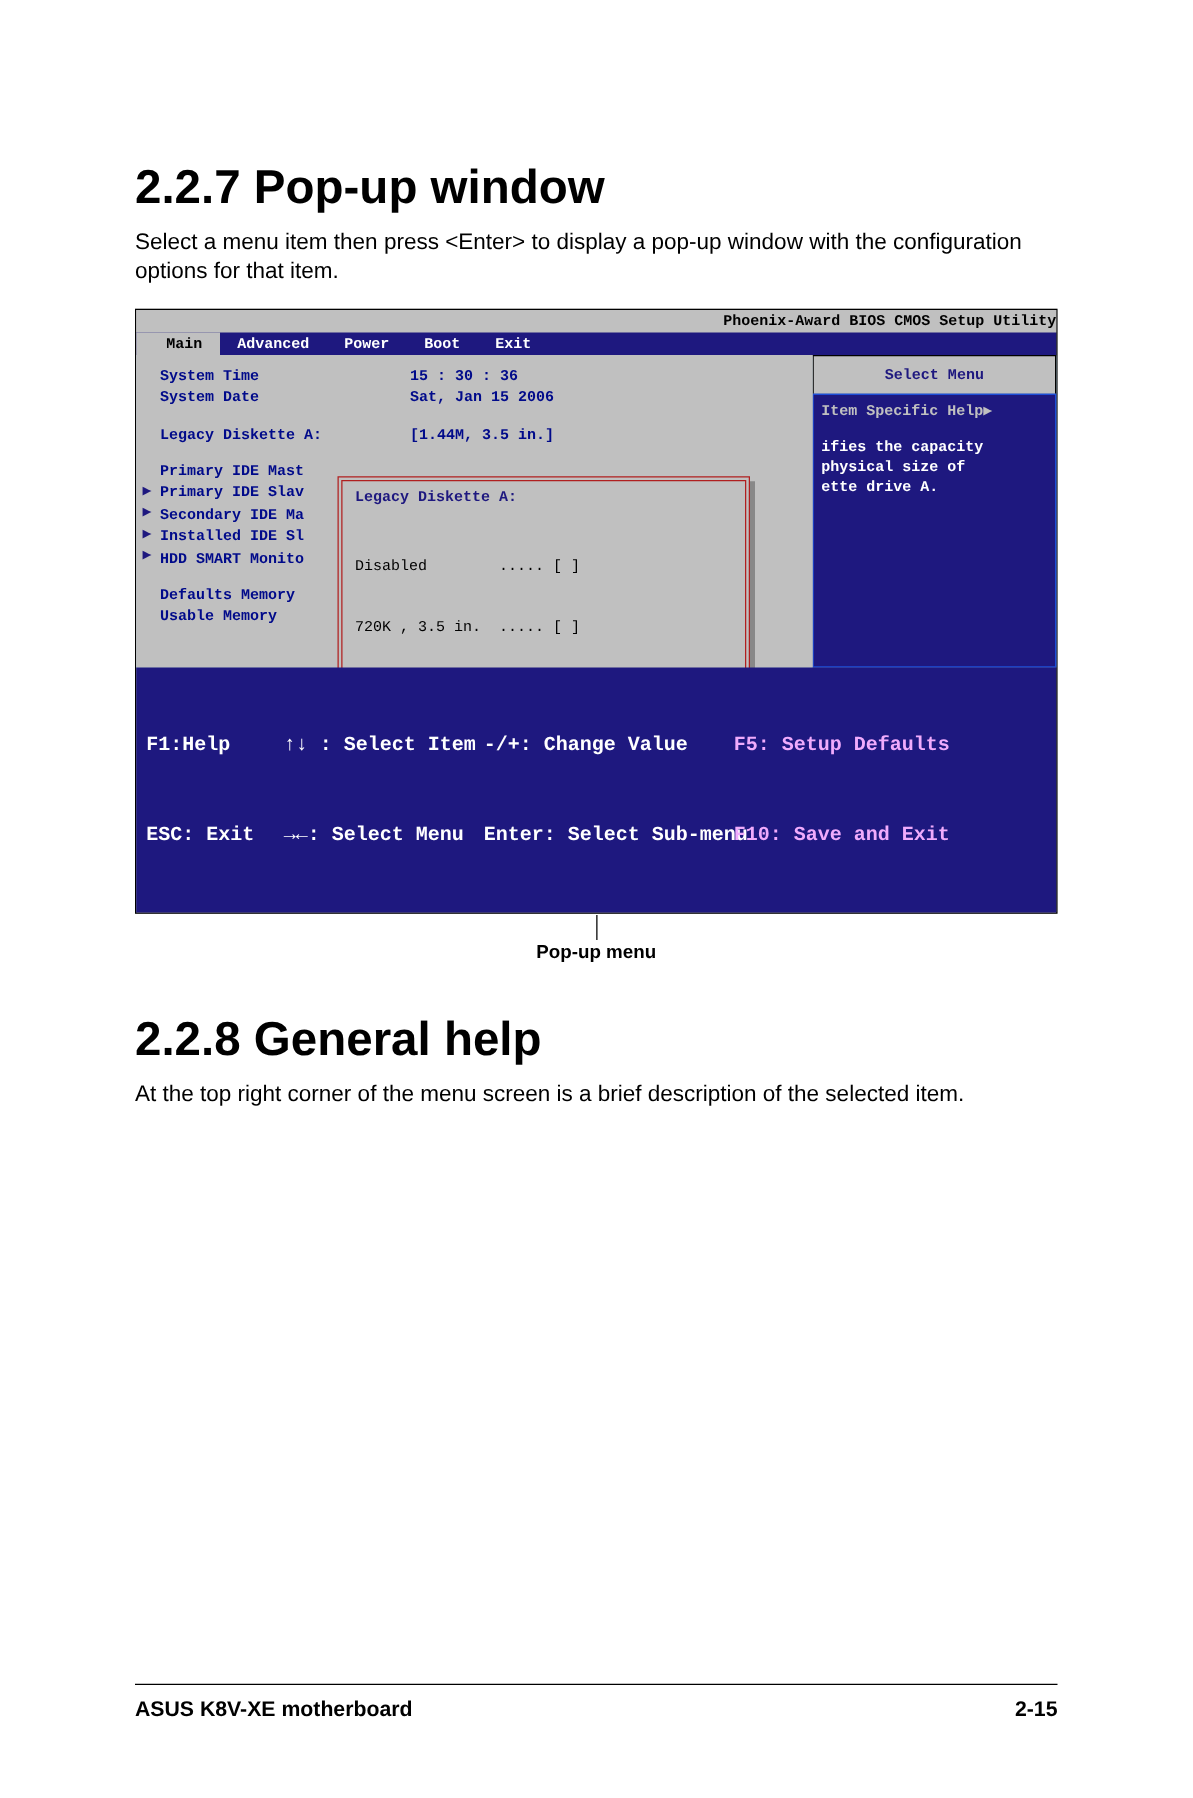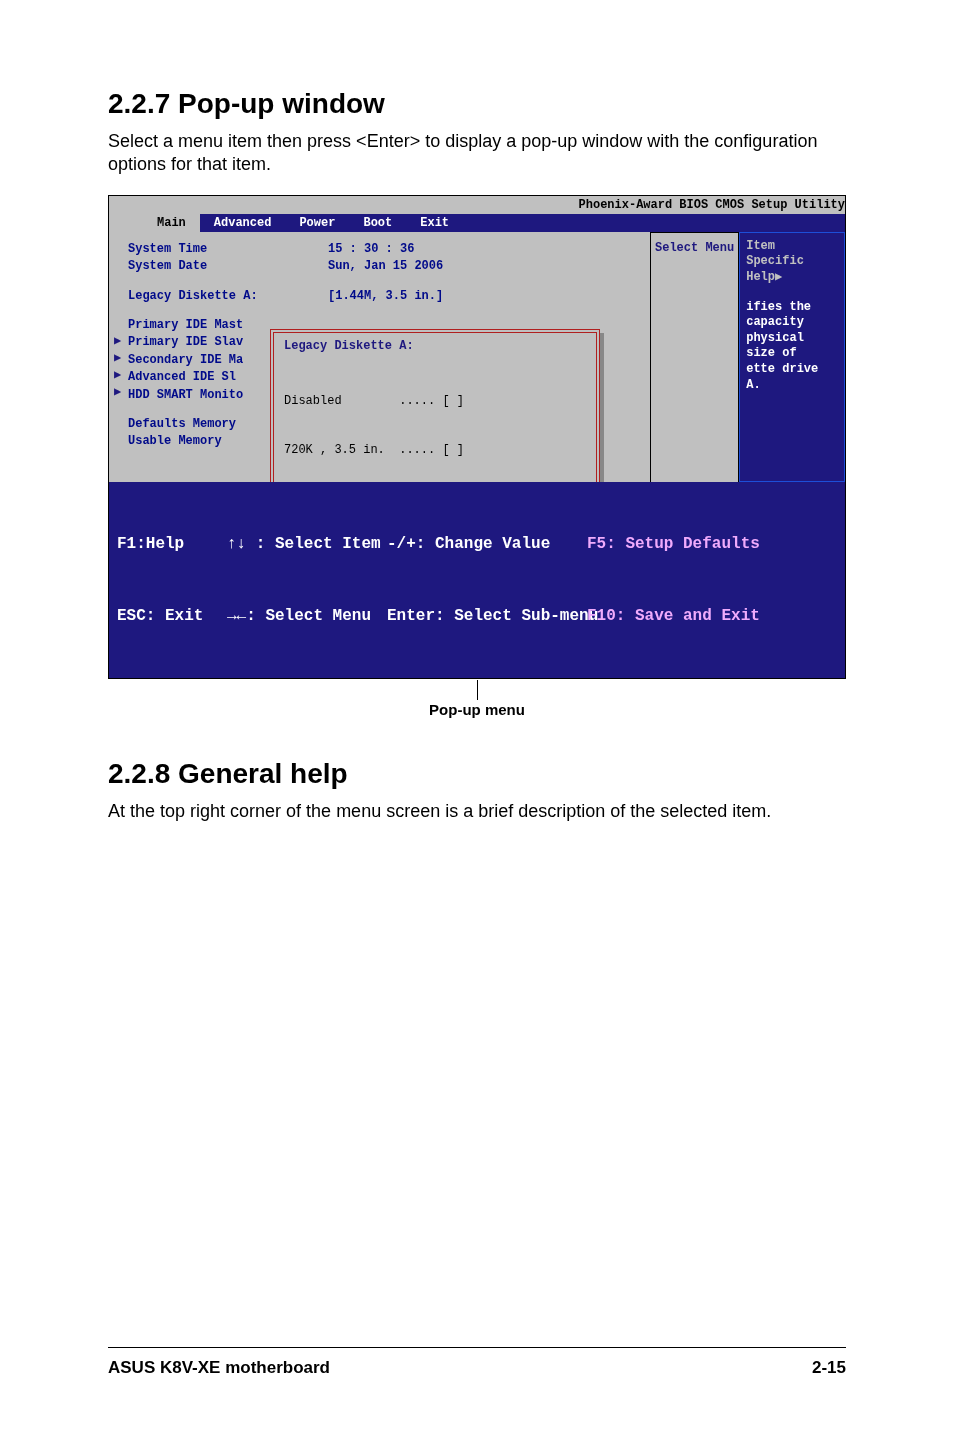--- a/index.html
+++ b/index.html
@@ -5,23 +5,24 @@
     * { margin: 0; padding: 0; box-sizing: border-box; }
     body {
       font-family: Arial, Helvetica, sans-serif;
       background: #fff;
       width: 954px;
       height: 1438px;
       position: relative;
       padding: 88px 108px 0 108px;
     }
     h2 {
-      font-size: 28px;
+      font-size: 38px;
       font-weight: bold;
       margin-bottom: 10px;
+      margin-top: 41px;
     }
     .body-text {
       font-size: 18px;
       line-height: 1.3;
       margin-bottom: 18px;
     }
     .bios-box {
       width: 100%;
       font-family: "Courier New", monospace;
       font-size: 12px;
@@ -35,21 +36,20 @@
       font-weight: bold;
       padding: 2px 0;
       background: #c0c0c0;
     }
     .bios-menubar {
       background: #1e187f;
       color: #fff;
       display: flex;
       font-weight: bold;
       font-size: 12px;
-      margin-left: 24px;
     }
     .bios-menubar .tab {
       padding: 2px 14px;
     }
     .bios-menubar .tab.active {
       background: #c0c0c0;
       color: #000;
       padding-left: 24px;
       padding-right: 14px;
     }
@@ -62,21 +62,21 @@
       flex: 1;
       position: relative;
       background: #c0c0c0;
       color: #000;
       border: 1px solid #c0c0c0;
       min-height: 250px;
     }
     .bios-right {
       width: 195px;
       display: flex;
-      flex-direction: row;
+      flex-direction: column;
     }
     .right-header {
       background: #c0c0c0;
       color: #1e187f;
       text-align: center;
       font-weight: bold;
       padding: 8px 4px;
       border: 1px solid #000;
       border-bottom: none;
     }
@@ -178,21 +178,21 @@
   </div>
   <div class="bios-body">
     <div class="bios-left">
       <div class="bg-rows">
         <div class="row">
             <span class="label">System Time</span>
             <span>15 : 30 : 36</span>
           </div>
         <div class="row">
             <span class="label">System Date</span>
-            <span>Sun, Jan 15 2006</span>
+            <span>Sat, Jan 15 2006</span>
           </div>
         <div style="height:12px"></div>
         <div class="row">
             <span class="label">Legacy Diskette A:</span>
             <span>[1.44M, 3.5 in.]</span>
           </div>
         <div style="height:12px"></div>
         <div class="row">
             <span class="ptr" style="top:100px">▶</span>
             <span class="label">Primary IDE Mast</span>
@@ -200,21 +200,21 @@
         <div class="row">
             <span class="ptr" style="top:117px">▶</span>
             <span class="label">Primary IDE Slav</span>
           </div>
         <div class="row">
             <span class="ptr" style="top:134px">▶</span>
             <span class="label">Secondary IDE Ma</span>
           </div>
         <div class="row">
             <span class="ptr" style="top:151px">▶</span>
-            <span class="label">Advanced IDE Sl</span>
+            <span class="label">Installed IDE Sl</span>
           </div>
         <div class="row">
             <span class="label">HDD SMART Monito</span>
           </div>
         <div style="height:12px"></div>
         <div class="row">
             <span class="label">Defaults Memory</span>
           </div>
         <div class="row">
             <span class="label">Usable Memory</span>

